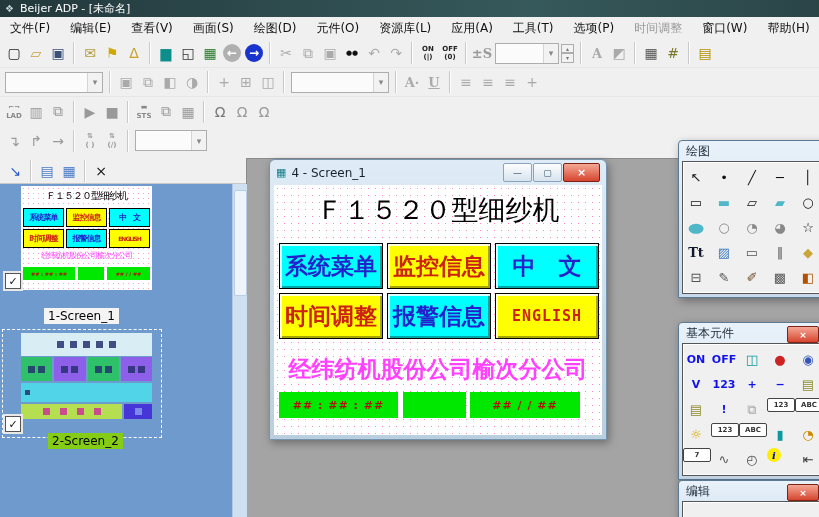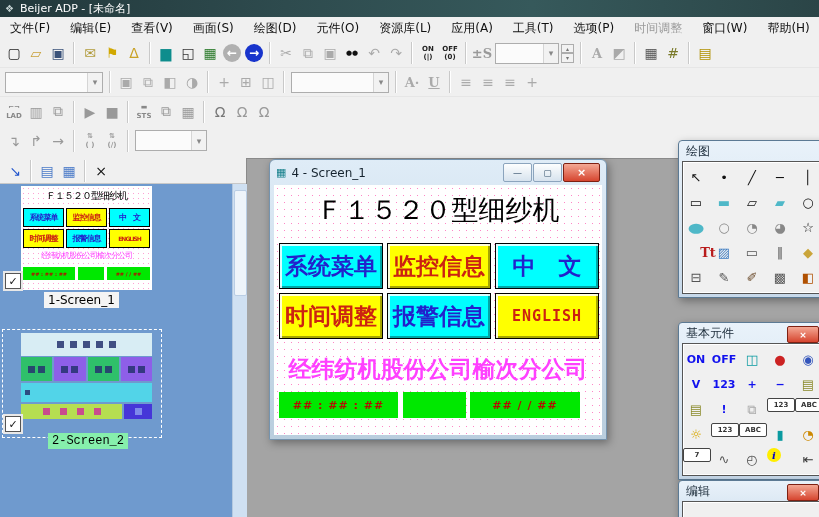--- a/index.html
+++ b/index.html
@@ -46,21 +46,21 @@
   #screens-panel{position:absolute;left:0;top:184px;width:246px;height:333px;background:#6f9ace;}
   #screens-scrollbar{position:absolute;left:232px;top:0;width:14px;height:333px;background:#cfe0f2;
     border-left:1px solid #b3c8e0;}
   #screens-scroll-thumb{position:absolute;left:1px;top:6px;width:11px;height:104px;background:#eef4fa;
     border:1px solid #b9cde4;border-radius:2px;}
   .thumb-check{position:absolute;width:14px;height:14px;background:#fff;border:1px solid #555;
     box-shadow:0 0 0 2px #e8e8e8;font-size:11px;font-weight:bold;color:#111;
     display:flex;align-items:center;justify-content:center;line-height:1;}
   .thumb-label{position:absolute;font-size:12px;color:#000;background:#f4f4f4;padding:0 4px;height:16px;
     line-height:16px;white-space:nowrap;}
-  .thumb-label.sel{background:#86efac;font-family:Liberation Mono, monospace;}
+  .thumb-label.sel{background:#84cc16;}
   
   #thumb1{position:absolute;left:21px;top:2px;width:131px;height:104px;background:#fff;
     background-image:radial-gradient(#ff9fd4 0.6px,rgba(0,0,0,0) 0.8px);background-size:5px 5px;}
   #thumb1 .mini-head{position:absolute;left:0;top:3px;width:131px;text-align:center;font-size:10px;
     color:#000;white-space:nowrap;letter-spacing:-1px;}
   .mini-chip{position:absolute;height:19px;border:1px solid #000;box-sizing:border-box;
     display:flex;align-items:center;justify-content:center;font-size:8px;font-weight:bold;
     white-space:nowrap;overflow:hidden;letter-spacing:-1px;}
   #thumb1 .mini-company{position:absolute;left:0;top:64px;width:131px;text-align:center;font-size:8px;
     white-space:nowrap;letter-spacing:-1px;}
@@ -283,21 +283,21 @@
       <div class="mini-chip" style="left: 88px; top: 22px; width: 41px; background: rgb(0, 255, 255); color: rgb(34, 34, 204);">中　文</div>
       <div class="mini-chip" style="left: 2px; top: 43px; width: 41px; background: rgb(255, 255, 0); color: rgb(204, 34, 17);">时间调整</div>
       <div class="mini-chip" style="left: 45px; top: 43px; width: 41px; background: rgb(0, 255, 255); color: rgb(34, 34, 204);">报警信息</div>
       <div class="mini-chip" style="left: 88px; top: 43px; width: 41px; font-size: 6px; background: rgb(255, 255, 0); color: rgb(204, 34, 17);">ENGLISH</div>
       <div class="mini-company" style="color: rgb(255, 64, 255);">经纬纺机股份公司榆次分公司</div>
       <div class="mini-bar" style="left: 2px; width: 52px; background: rgb(0, 232, 0); color: rgb(176, 16, 0);">##  :  ##  :  ##</div>
       <div class="mini-bar" style="left: 57px; width: 26px; background: rgb(0, 232, 0);"></div>
       <div class="mini-bar" style="left: 86px; width: 43px; background: rgb(0, 232, 0); color: rgb(176, 16, 0);">##  /      /  ##</div>
     </div>
     <div class="thumb-check" style="left:5px;top:89px;">✓</div>
-    <div class="thumb-label" style="left:44px;top:108px;">1-Screen_1</div>
+    <div class="thumb-label" style="left:44px;top:124px;">1-Screen_1</div>
 
     <div id="thumb2-sel"></div>
     <div id="thumb2">
       <div class="band" style="top: 0px; height: 23px; background: rgb(216, 237, 244);">
         <span class="mark"></span>
           <span class="mark"></span>
           <span class="mark"></span>
           <span class="mark"></span>
           <span class="mark"></span>
       </div>
@@ -380,21 +380,21 @@
           <div class="tbtn" style="color: rgb(17, 17, 17);">▭</div>
           <div class="tbtn" style="color: rgb(79, 184, 200);">▬</div>
           <div class="tbtn" style="color: rgb(17, 17, 17);">▱</div>
           <div class="tbtn" style="color: rgb(79, 184, 200);">▰</div>
           <div class="tbtn" style="color: rgb(17, 17, 17);">○</div>
           <div class="tbtn wide" style="color: rgb(79, 184, 200);">●</div>
           <div class="tbtn" style="color: rgb(136, 136, 136);">○</div>
           <div class="tbtn" style="color: rgb(136, 136, 136);">◔</div>
           <div class="tbtn" style="color: rgb(136, 136, 136);">◕</div>
           <div class="tbtn" style="color: rgb(17, 17, 17);">☆</div>
-          <div class="tbtn txt" style="color: #b91c1c; margin-left: 12px;">Tt</div>
+          <div class="tbtn txt" style="color: #0f172a;">Tt</div>
           <div class="tbtn" style="color: rgb(58, 122, 192);">▨</div>
           <div class="tbtn" style="color: rgb(85, 85, 85);">▭</div>
           <div class="tbtn" style="color: rgb(85, 85, 85);">‖</div>
           <div class="tbtn" style="color: rgb(202, 165, 58);">◆</div>
           <div class="tbtn" style="color: rgb(85, 85, 85);">⊟</div>
           <div class="tbtn" style="color: rgb(85, 85, 85);">✎</div>
           <div class="tbtn" style="color: rgb(106, 74, 42);">✐</div>
           <div class="tbtn" style="color: rgb(85, 85, 85);">▩</div>
           <div class="tbtn" style="color: rgb(176, 80, 0);">◧</div>
         </div>

